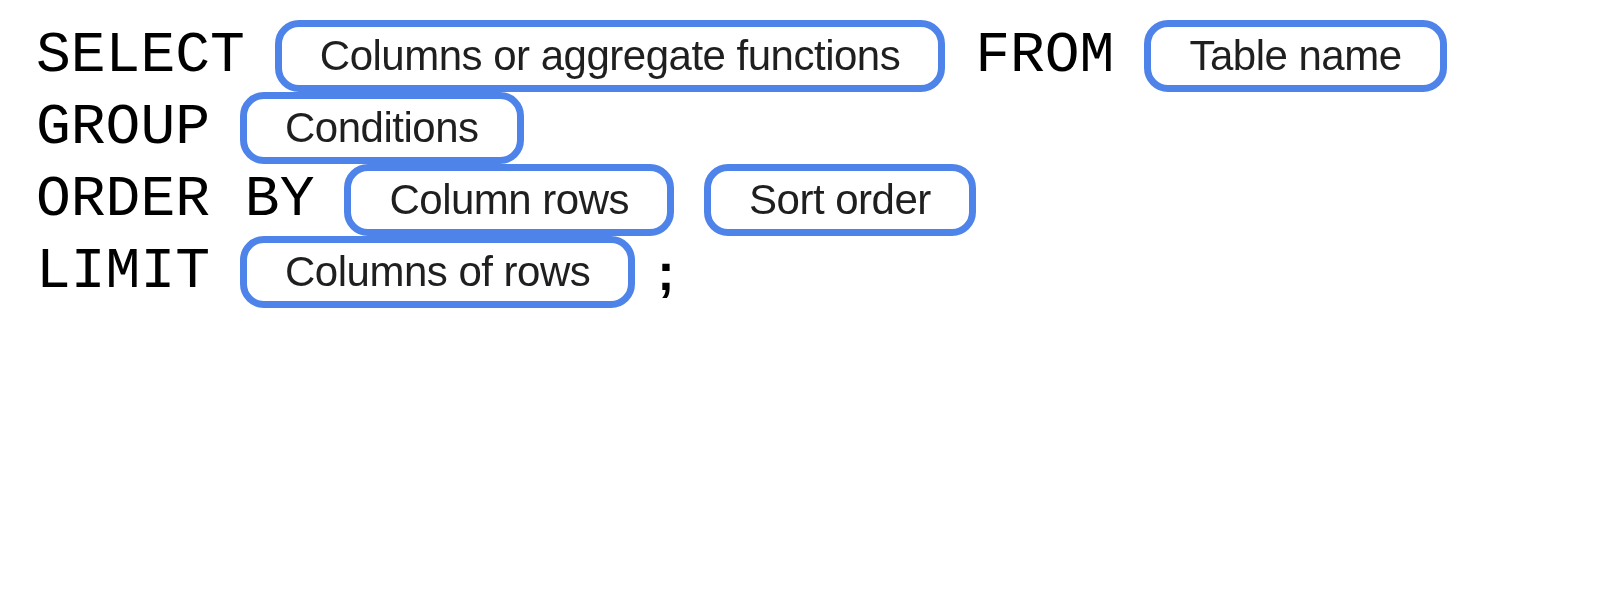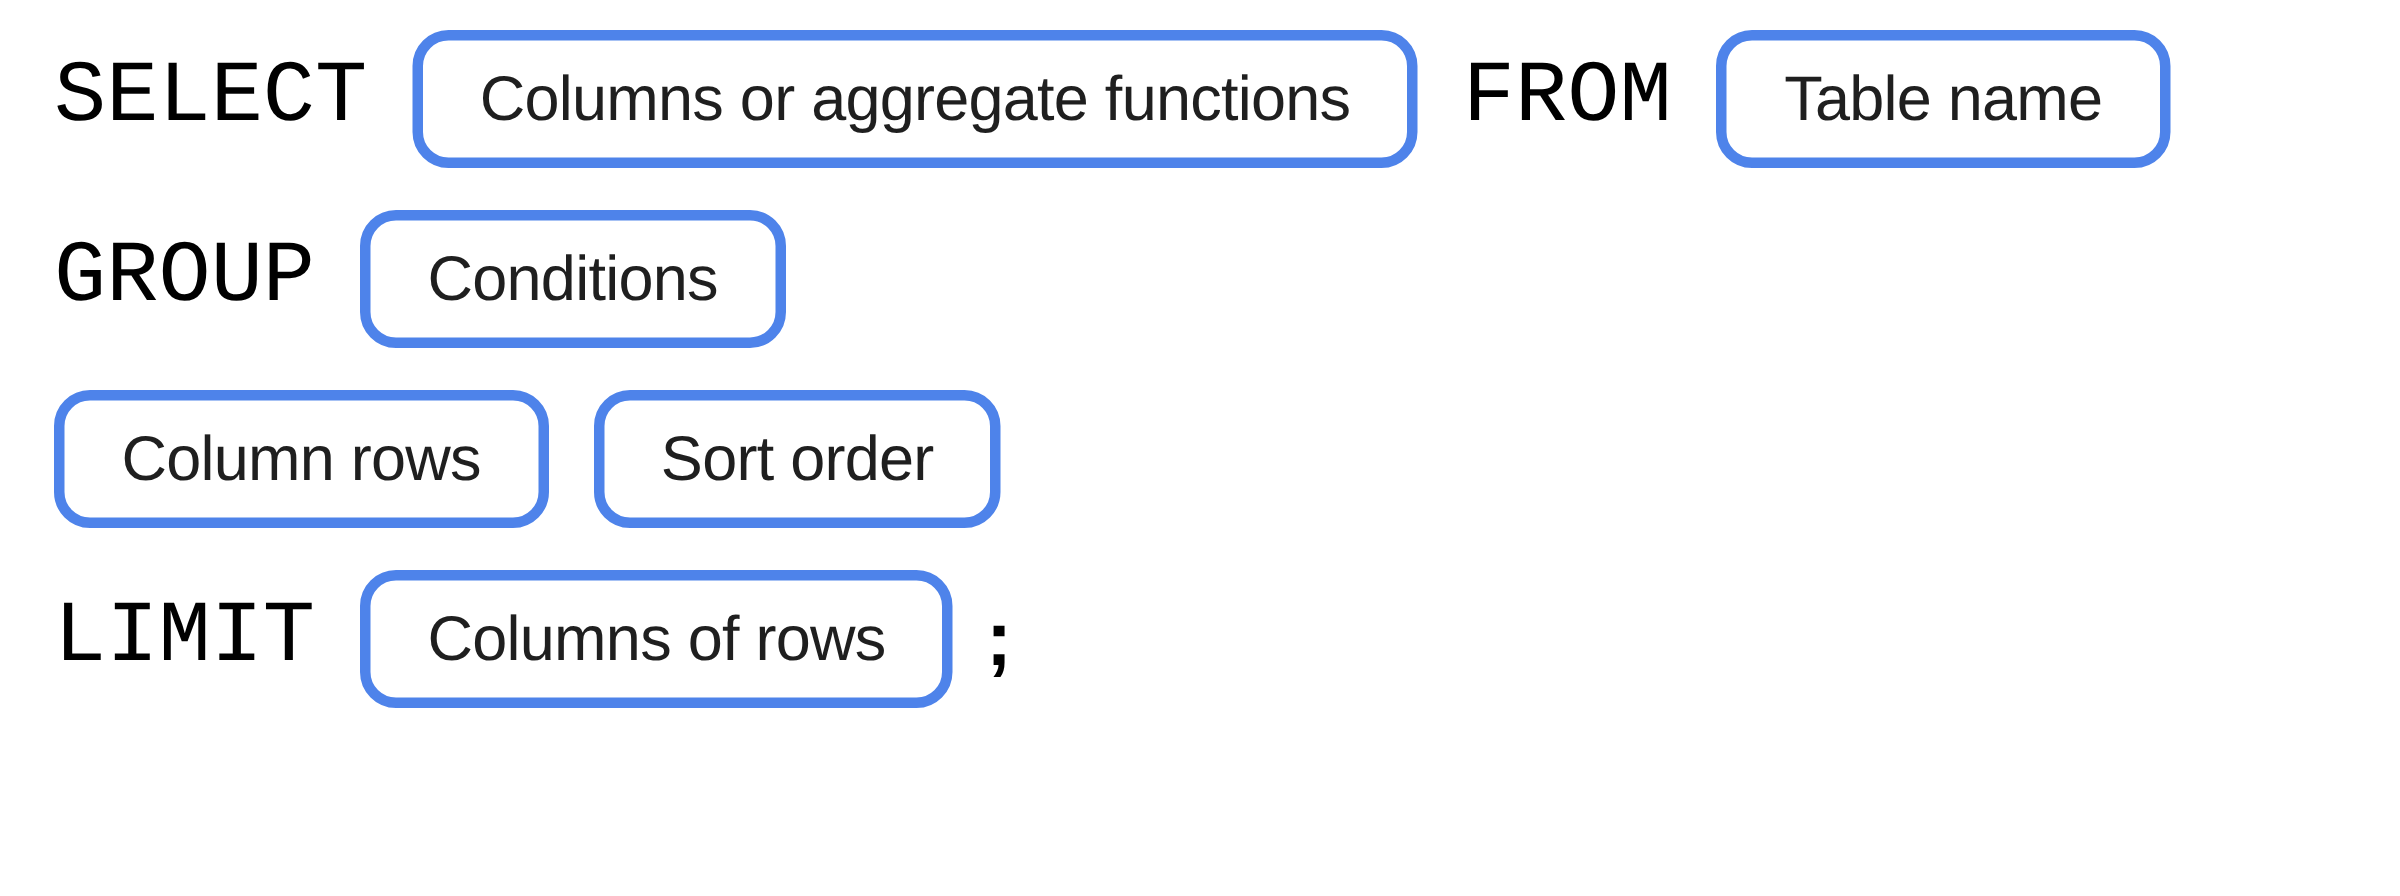--- a/index.html
+++ b/index.html
@@ -10,37 +10,37 @@
   body {
     width: 1600px;
     height: 597px;
     font-family: "Liberation Sans", sans-serif;
     overflow: hidden;
   }
   .diagram {
     padding: 20px 0 0 36px;
     display: flex;
     flex-direction: column;
-    gap: 28px;
+    gap: 0;
   }
   .row {
     display: flex;
     align-items: center;
     gap: 30px;
   }
   .keyword {
     font-family: "Liberation Mono", "DejaVu Sans Mono", monospace;
     font-size: 58px;
     line-height: 1;
     color: #000000;
     white-space: pre;
   }
   .box {
     box-sizing: border-box;
-    height: 92px;
+    height: 72px;
     display: flex;
     align-items: center;
     padding: 0 38px;
     border: 7px solid var(--accent, #4e83ea);
     border-radius: 24px;
     background: #ffffff;
     font-size: 42px;
     color: #1f1f1f;
     white-space: nowrap;
     letter-spacing: -0.5px;
@@ -61,20 +61,21 @@
       <span class="keyword">SELECT</span>
       <span class="box">Columns or aggregate functions</span>
       <span class="keyword">FROM</span>
       <span class="box">Table name</span>
     </div>
     <div class="row">
       <span class="keyword">GROUP</span>
       <span class="box">Conditions</span>
     </div>
     <div class="row">
+      <span class="keyword">ORDER BY</span>
       <span class="box">Column rows</span>
       <span class="box">Sort order</span>
     </div>
     <div class="row">
       <span class="keyword">LIMIT</span>
       <span class="box">Columns of rows</span>
       <span class="punct">;</span>
     </div>
   </div>
 

